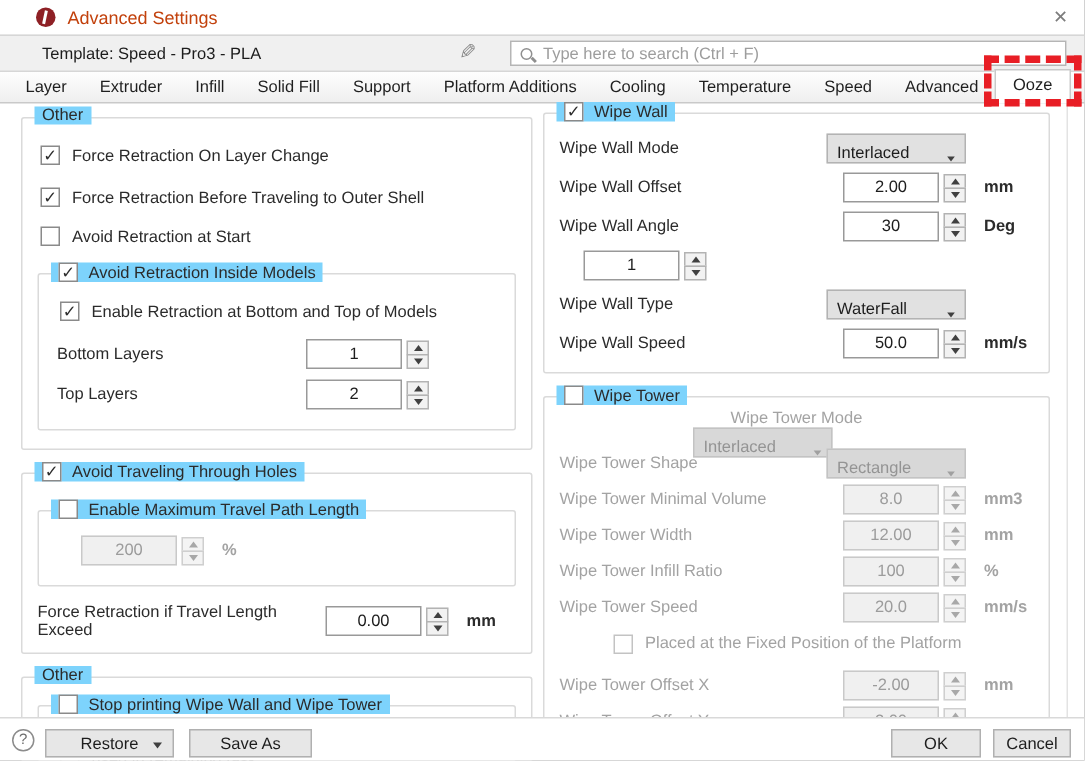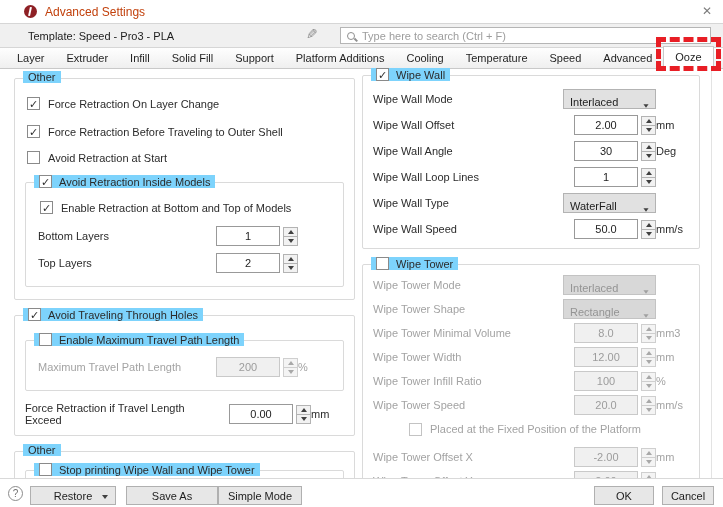--- a/index.html
+++ b/index.html
@@ -68,21 +68,21 @@
   .spin .val { width:64px; height:20px; border:1px solid #999; background:#fff; text-align:center; line-height:19px; color:#1d1d1d; }
   .spin .btns { display:flex; flex-direction:column; margin-left:3px; }
   .spin .sb { width:15px; height:10px; border:1px solid #b3b3b3; background:#f2f2f2; display:flex; align-items:center; justify-content:center; }
   .spin .sb + .sb { margin-top:-1px; }
   .tri-u { width:0; height:0; border-left:3px solid transparent; border-right:3px solid transparent; border-bottom:4px solid #404040; }
   .tri-d { width:0; height:0; border-left:3px solid transparent; border-right:3px solid transparent; border-top:4px solid #404040; }
   .spin.dis .val { border-color:#c9c9c9; background:#f0f0f0; color:#9c9c9c; }
   .spin.dis .sb { border-color:#cfcfcf; background:#f4f4f4; }
   .spin.dis .tri-u { border-bottom-color:#a8a8a8; }
   .spin.dis .tri-d { border-top-color:#a8a8a8; }
-  .unit { width:33px; margin-left:0; white-space:nowrap; }
+  .unit { width:33px; margin-left:12px; white-space:nowrap;font-weight:bold; }
   .rrow.dis .unit, .frow.dis .unit { color:#a3a3a3; }
 
   
   .dd { width:93px; height:20px; background:#e1e1e1; border:1px solid #b3b3b3; display:flex; align-items:flex-end;
         padding:0 6px; color:#1d1d1d; }
   .dd .dval { flex:1; white-space:nowrap; overflow:hidden; }
   .dd .tri-d { transform:scale(.85); }
   .dd.dis { background:#d8d8d8; border-color:#c3c3c3; color:#949494; }
   .dd.dis .tri-d { border-top-color:#a0a0a0; }
   .ddwrap { display:flex; align-items:center; }
@@ -216,21 +216,20 @@
           </span>
         <span>Avoid Traveling Through Holes</span>
       </div>
 
       <div class="group inner" style="margin-top:8px;">
         <div class="legend">
           <span class="cb"></span>
           <span>Enable Maximum Travel Path Length</span>
         </div>
         <div class="frow dis" style="margin-top:2px;">
-          <span class="lbl">Maximum Travel Path Length</span>
           <span class="spin dis">
             <span class="val">200</span>
             <span class="btns">
                 <span class="sb">
                   <i class="tri-u"></i>
                 </span>
                 <span class="sb">
                   <i class="tri-d"></i>
                 </span>
               </span>
@@ -320,21 +319,20 @@
               </span>
               <span class="sb">
                 <i class="tri-d"></i>
               </span>
             </span>
         </span>
         <span class="unit">Deg</span>
       </div>
 
       <div class="rrow">
-        <span class="lbl">Wipe Wall Loop Lines</span>
         <span class="spin">
           <span class="val">1</span>
           <span class="btns">
               <span class="sb">
                 <i class="tri-u"></i>
               </span>
               <span class="sb">
                 <i class="tri-d"></i>
               </span>
             </span>
@@ -369,21 +367,21 @@
         <span class="unit">mm/s</span>
       </div>
     </div>
 
     <div class="group" style="padding-top:8px; padding-bottom:4px;">
       <div class="legend">
         <span class="cb"></span>
         <span>Wipe Tower</span>
       </div>
 
-      <div class="rrow dis" style="height:24px;">
+      <div class="rrow dis" style="height:24px;flex-direction:column;">
         <span class="lbl">Wipe Tower Mode</span>
         <span class="ddwrap">
             <span class="dd dis">
           <span class="dval">Interlaced</span>
           <i class="tri-d"></i>
         </span>
             <span class="unit">.</span>
           </span>
       </div>
 
@@ -500,19 +498,18 @@
       </div>
     </div>
   </div>
 
   <div class="footer">
     <span class="help">?</span>
     <span class="btn" style="left:30px; width:86px;">
       <span>Restore</span>
       <i class="tri-d restore-arrow"></i>
     </span>
-    <span class="btn" style="left:126px; width:92px;">Save As</span>
-    <span class="btn" style="left:218px; width:84px;">Simple Mode</span>
+    <span class="btn" style="left:126px; width:82px;">Save As</span>
     <span class="btn" style="left:594px; width:60px;">OK</span>
     <span class="btn" style="left:662px; width:52px;">Cancel</span>
   </div>
 
 </div>
 
 </body></html>

